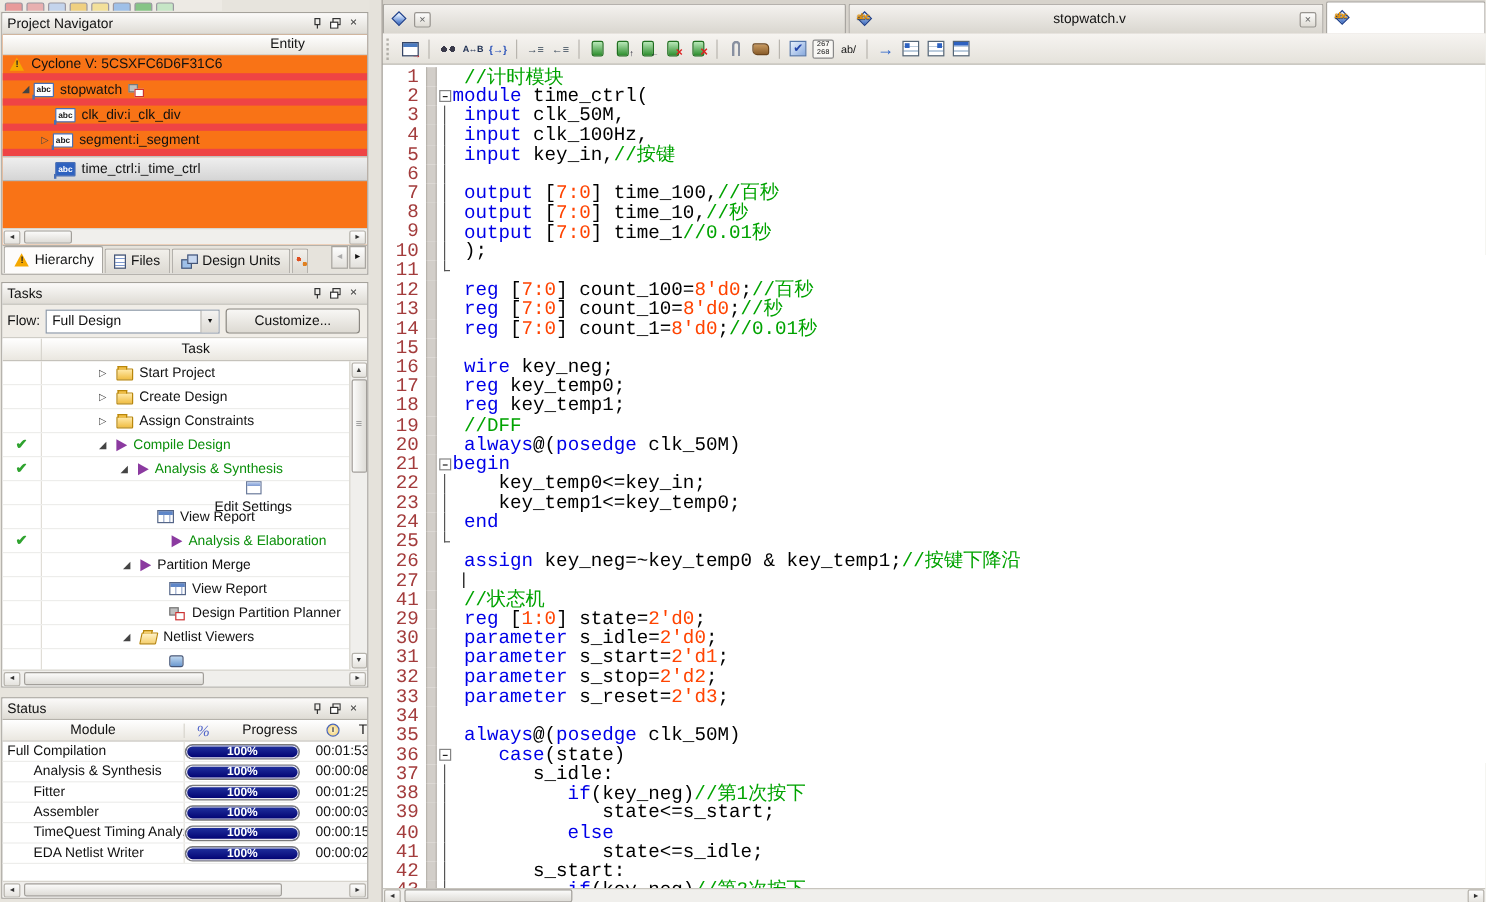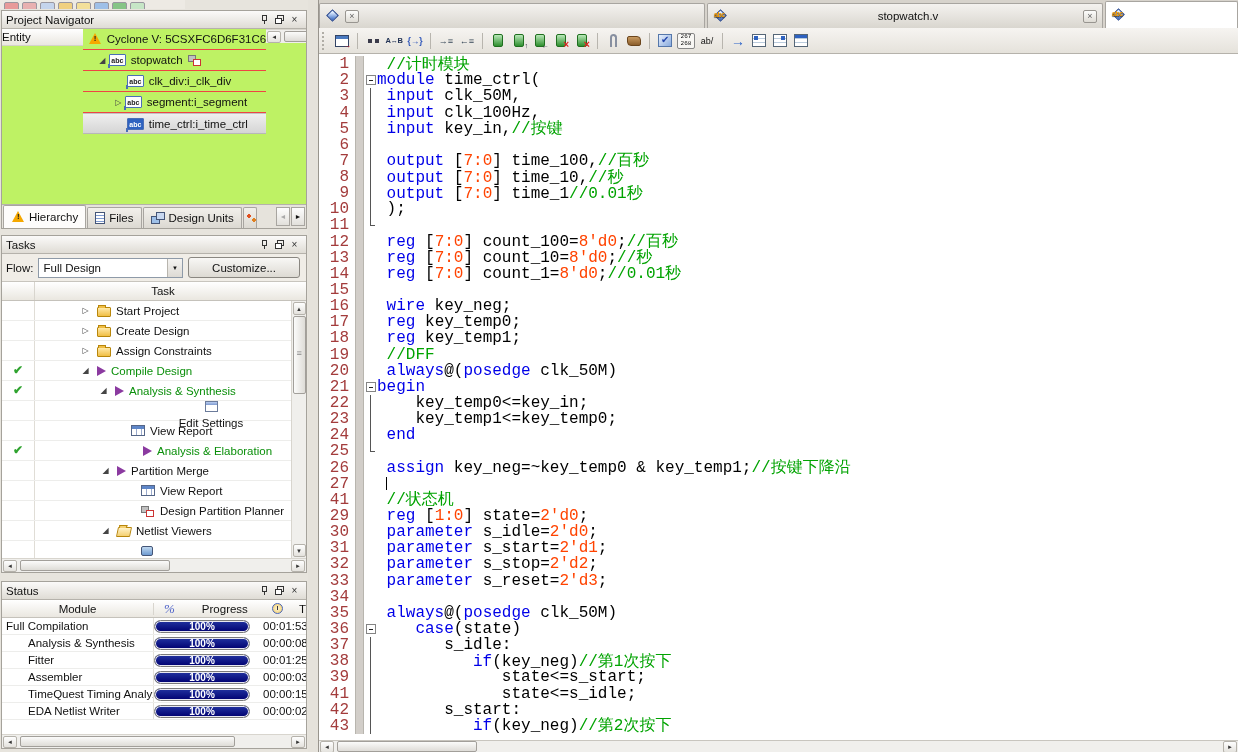--- a/index.html
+++ b/index.html
@@ -14,23 +14,23 @@
 .mini-ico:nth-child(5){background:#F3E09A}.mini-ico:nth-child(6){background:#9FC0E8}
 .mini-ico:nth-child(7){background:#86C486}.mini-ico:nth-child(8){background:#C6E6C6}
 .panel{display:flex;flex-direction:column;border:1px solid #A5A29B;background:#fff;margin:0 1px;overflow:hidden}
 .pn{height:219px;margin-top:1px}
 .tasks{height:338px;margin-top:6px}
 .status{flex:1;margin-top:8px;margin-bottom:3px}
 .phead{height:18px;flex:none;display:flex;align-items:center;background:linear-gradient(#FBFAF9,#DFDCD5);border-bottom:1px solid #B5B2AB;padding:0 4px}
 .ptitle{flex:1}
 .pctl{width:15px;height:14px;display:flex;align-items:center;justify-content:center;color:#333;font-size:10px;line-height:12px}
 
-.pbody{flex:1;display:flex;flex-direction:row;background:#bef264;overflow:hidden}
+.pbody{flex:1;display:flex;flex-direction:column;background:#f97316;overflow:hidden}
 .col-head{height:17px;flex:none;background:linear-gradient(#FFF,#EAE7E0);border-bottom:1px solid #D5D2CB;display:flex;align-items:center;justify-content:flex-end;padding-right:52px}
-.tree-row{height:21px;display:flex;align-items:center;border-bottom:1px solid #ef4444}
+.tree-row{height:21px;display:flex;align-items:center;border-bottom:6px solid #ef4444}
 .tree-row.sel{background:linear-gradient(#EFEFEF,#D5D5D5);border-top:1px solid #C2C2C2;border-bottom:1px solid #B8B8B8}
 .tree-arrow{width:13px;font-size:8px;color:#444;text-align:center;flex:none}
 .tree-label{margin-left:5px;white-space:nowrap}
 .pn-sp,.st-sp{flex:1}
 
 .ic{flex:none;display:inline-block}
 .ic-warning{width:14px;height:12px;position:relative}
 .ic-warning::before{content:"";position:absolute;left:1px;top:0;border-left:6px solid transparent;border-right:6px solid transparent;border-bottom:11px solid #F5A800}
 .ic-warning::after{content:"!";position:absolute;left:6px;top:1px;font-size:8px;font-weight:bold;color:#222}
 .ic-abc{width:17px;height:12px;border:1px solid #4A6FB5;background:#FDFDFD;color:#222;font-size:7px;font-weight:bold;text-align:center;line-height:11px;position:relative;border-radius:1px}
@@ -61,21 +61,21 @@
 .hscroll{height:14px;flex:none;background:#F0EFEC;border-top:1px solid #D8D5CE;display:flex;align-items:center;position:relative}
 .sb-btn{width:14px;height:12px;margin:0 1px;background:linear-gradient(#FEFEFE,#E4E2DD);border:1px solid #B5B2AB;border-radius:2px;font-size:6px;color:#333;display:flex;align-items:center;justify-content:center;flex:none}
 .sb-right{margin-left:auto}
 .sb-thumb{height:11px;background:linear-gradient(#FBFBFA,#DEDCD7);border:1px solid #A29F9A;border-radius:2px;flex:none}
 .vscroll{position:absolute;top:19px;right:0;bottom:14px;width:15px;background:#F0EFEC;border-left:1px solid #D8D5CE;display:flex;flex-direction:column;align-items:center}
 .vs-btn{width:13px;height:13px;margin:1px 0;background:linear-gradient(#FEFEFE,#E4E2DD);border:1px solid #B5B2AB;border-radius:2px;font-size:6px;color:#333;display:flex;align-items:center;justify-content:center;flex:none}
 .vthumb{width:13px;height:78px;background:linear-gradient(90deg,#FBFBFA,#DEDCD7);border:1px solid #A29F9A;border-radius:2px;position:relative;flex:none}
 .vthumb::after{content:"≡";position:absolute;left:3px;top:50%;margin-top:-7px;font-size:9px;color:#888}
 .vsp{flex:1}
 
-.pn-tabs{height:24px;flex:none;background:#E6E3DC;border-top:1px solid #B5B2AB;display:flex;align-items:flex-end;padding:0 1px;overflow:hidden}
+.pn-tabs{height:24px;flex:none;background:#E6E3DC;border-top:1px solid #B5B2AB;display:flex;align-items:flex-start;padding:0 1px;overflow:hidden}
 #pn-tab-slot{display:flex;align-items:flex-end}
 .pn-tab{height:21px;display:flex;align-items:center;gap:4px;padding:0 7px;border:1px solid #A8A5A0;border-bottom:none;background:linear-gradient(#F2F0EB,#DCD9D2);margin-right:1px;border-radius:2px 2px 0 0;white-space:nowrap}
 .pn-tab.active{height:23px;background:#FDFCFB}
 .pn-tab.partial{width:14px;padding:0 2px;overflow:hidden}
 .pn-tab-nav{margin-left:auto;display:flex;gap:1px;padding-bottom:2px}
 .pn-nav-btn{width:14px;height:19px;background:linear-gradient(#FDFDFD,#E2E0DB);border:1px solid #A8A5A0;font-size:7px;display:flex;align-items:center;justify-content:center}
 .pn-nav-btn.dis{color:#AAA}
 
 .flow-row{height:28px;flex:none;display:flex;align-items:center;background:#F0EDE7;border-bottom:1px solid #C8C5BE;padding:0 4px;gap:5px}
 .combo{width:160px;height:20px;background:#fff;border:1px solid #8E9AA8;display:flex;align-items:center}
@@ -608,20 +608,21 @@
       <div class="cl"><span class="ln">30</span><span class="gstrip"></span><span class="fold"></span><span class="txt"><span class="sp"> </span><span class="sk">parameter</span><span class="sp"> s_idle=</span><span class="sm">2'd0</span><span class="sp">;</span></span></div>
       <div class="cl"><span class="ln">31</span><span class="gstrip"></span><span class="fold"></span><span class="txt"><span class="sp"> </span><span class="sk">parameter</span><span class="sp"> s_start=</span><span class="sm">2'd1</span><span class="sp">;</span></span></div>
       <div class="cl"><span class="ln">32</span><span class="gstrip"></span><span class="fold"></span><span class="txt"><span class="sp"> </span><span class="sk">parameter</span><span class="sp"> s_stop=</span><span class="sm">2'd2</span><span class="sp">;</span></span></div>
       <div class="cl"><span class="ln">33</span><span class="gstrip"></span><span class="fold"></span><span class="txt"><span class="sp"> </span><span class="sk">parameter</span><span class="sp"> s_reset=</span><span class="sm">2'd3</span><span class="sp">;</span></span></div>
       <div class="cl"><span class="ln">34</span><span class="gstrip"></span><span class="fold"></span><span class="txt"></span></div>
       <div class="cl"><span class="ln">35</span><span class="gstrip"></span><span class="fold"></span><span class="txt"><span class="sp"> </span><span class="sk">always</span><span class="sp">@(</span><span class="sk">posedge</span><span class="sp"> clk_50M)</span></span></div>
       <div class="cl"><span class="ln">36</span><span class="gstrip"></span><span class="fold f-box"></span><span class="txt"><span class="sp">    </span><span class="sk">case</span><span class="sp">(state)</span></span></div>
       <div class="cl"><span class="ln">37</span><span class="gstrip"></span><span class="fold f-line"></span><span class="txt"><span class="sp">       s_idle:</span></span></div>
       <div class="cl"><span class="ln">38</span><span class="gstrip"></span><span class="fold f-line"></span><span class="txt"><span class="sp">          </span><span class="sk">if</span><span class="sp">(key_neg)</span><span class="sc">//第1次按下</span></span></div>
       <div class="cl"><span class="ln">39</span><span class="gstrip"></span><span class="fold f-line"></span><span class="txt"><span class="sp">             state&lt;=s_start;</span></span></div>
+      <div class="cl"><span class="ln">40</span><span class="gstrip"></span><span class="fold f-line"></span><span class="txt"><span class="sp">          </span><span class="sk">else</span></span></div>
       <div class="cl"><span class="ln">41</span><span class="gstrip"></span><span class="fold f-line"></span><span class="txt"><span class="sp">             state&lt;=s_idle;</span></span></div>
       <div class="cl"><span class="ln">42</span><span class="gstrip"></span><span class="fold f-line"></span><span class="txt"><span class="sp">       s_start:</span></span></div>
       <div class="cl"><span class="ln">43</span><span class="gstrip"></span><span class="fold f-line"></span><span class="txt"><span class="sp">          </span><span class="sk">if</span><span class="sp">(key_neg)</span><span class="sc">//第2次按下</span></span></div>
       <div class="e-hscroll">
       <span class="sb-btn">◄</span>
       <span class="sb-thumb" style="width:140px;margin-left:2px"></span>
       <span class="sb-btn sb-right">►</span>
     </div>
   </div>
 </div>

